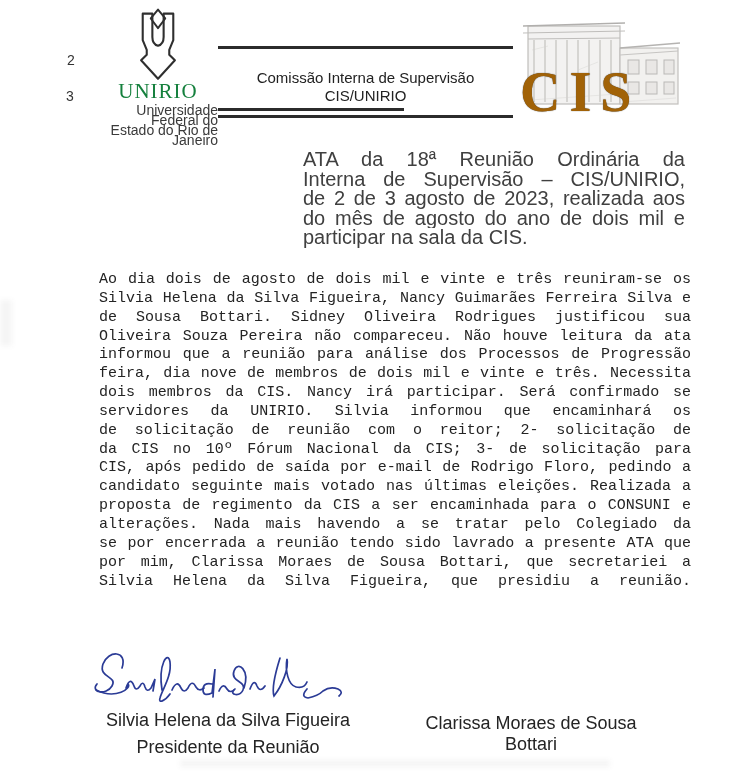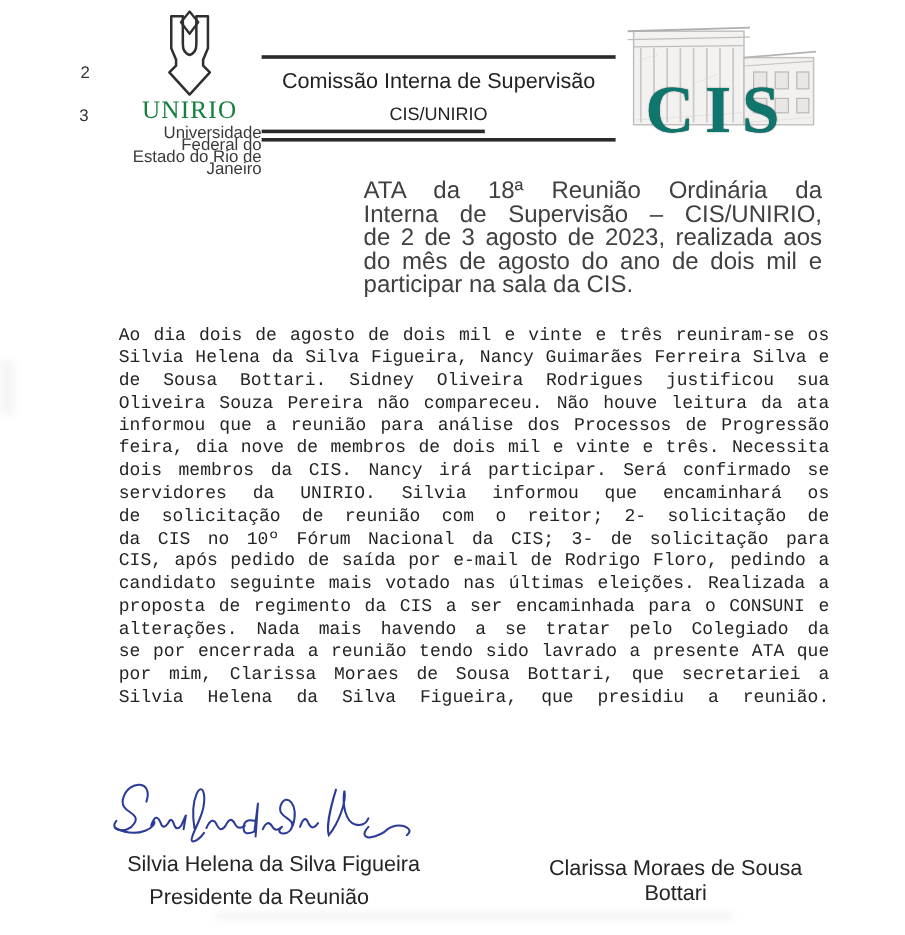--- a/index.html
+++ b/index.html
@@ -10,43 +10,43 @@
   
   .margin-num{position:absolute;font-size:14px;color:#333;}
   
   .unirio{position:absolute;left:98px;top:8px;width:120px;text-align:center;}
   .unirio svg{display:block;margin:0 auto;}
   .unirio-word{font-family:Liberation Serif, serif;font-size:21px;letter-spacing:1px;color:#15803d;margin-top:-3px;}
   .unirio-tag{font-size:14px;line-height:10px;color:#3a3a3a;margin-top:1px;text-align:right;}
   
   .hbox{position:absolute;left:218px;top:46px;width:295px;height:66px;
         border-top:3px solid #2b2b2b;border-bottom:3px solid #2b2b2b;}
-  .hbox-title{position:absolute;left:0;top:8px;width:100%;text-align:center;font-size:18px;color:#222;}
+  .hbox-title{position:absolute;left:0;top:20px;width:100%;text-align:center;font-size:15px;color:#222;}
   .hbox-sub{position:absolute;left:0;top:38px;width:100%;text-align:center;font-size:15px;color:#222;}
   .hbox-underline{position:absolute;left:0;top:59px;width:63%;height:2.5px;background:#2b2b2b;}
   
   .cislogo{position:absolute;left:518px;top:10px;width:170px;height:106px;}
   .cislogo svg{position:absolute;left:0;top:0;}
   .cis-word{position:absolute;left:2px;bottom:-4px;font-family:"Liberation Serif",serif;
-            font-weight:bold;font-size:56px;line-height:1;letter-spacing:9px;color:#0f766e;
-            text-shadow:0 0 1px #333;margin-left:18px;}
+            font-weight:bold;font-size:56px;line-height:1;letter-spacing:9px;color:#a16207;
+            text-shadow:0 0 1px #333;}
   
   .title-block{position:absolute;left:303px;top:150px;width:382px;font-size:20px;color:#404040;}
   .title-block .jline{line-height:19.6px;height:19.6px;overflow:hidden;}
   
   .body-block{position:absolute;left:99px;top:271px;width:592px;font-size:15px;color:#242424;font-family:Liberation Mono, monospace;}
   .body-block .jline{line-height:18.85px;height:18.85px;overflow:hidden;}
   .jline{text-align:justify;text-align-last:justify;white-space:normal;}
   .jline.last{text-align-last:left;}
   
   .sig-scrawl{position:absolute;left:88px;top:644px;}
   .sig-text{position:absolute;text-align:center;font-size:18px;color:#242424;}
   #sig-left-name{left:100px;top:710px;width:256px;}
-  #sig-left-role{left:88px;top:737px;width:256px;}
-  #sig-right-name{left:432px;top:713px;width:262px;}
+  #sig-left-role{left:100px;top:737px;width:256px;}
+  #sig-right-name{left:400px;top:713px;width:262px;}
   #sig-right-role{left:412px;top:780px;width:262px;}
   
   .smudge{position:absolute;background:rgba(60,60,60,0.05);filter:blur(2.5px);}
 </style>
 </head>
 <body>
 
 <div class="page">
 
   <div class="margin-num" style="left:67px;top:52px;">2</div>

